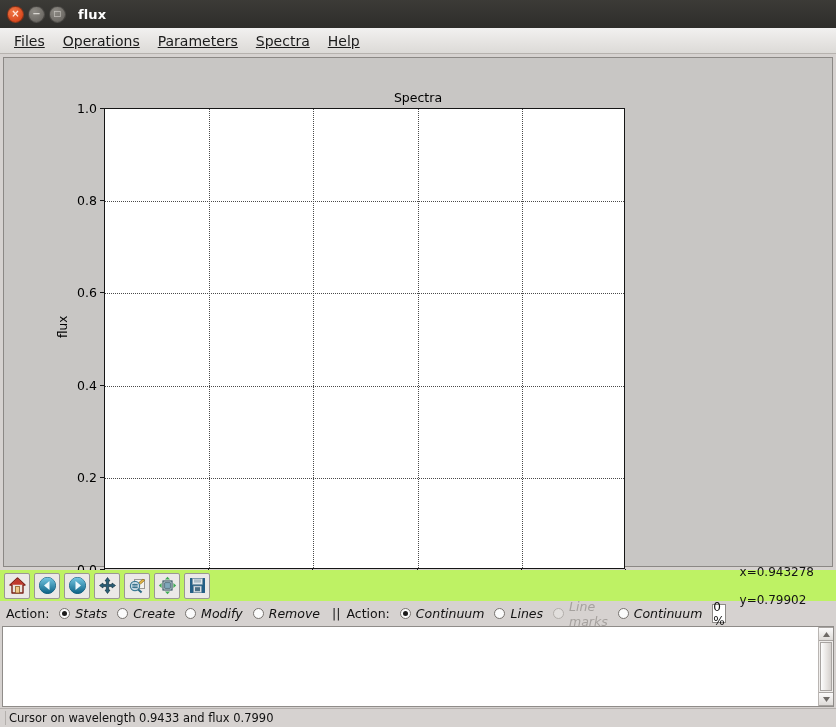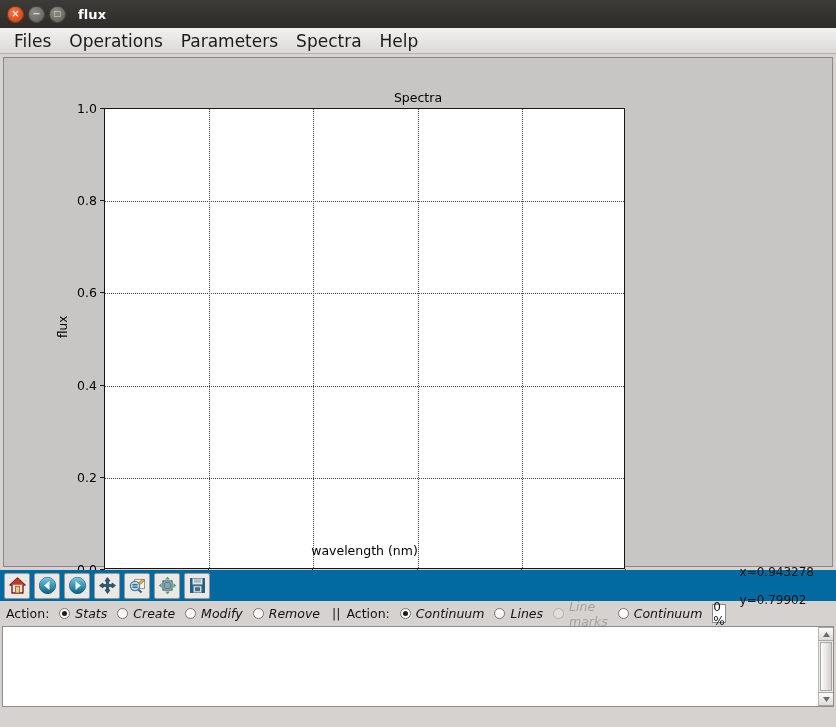--- a/index.html
+++ b/index.html
@@ -76,25 +76,26 @@
     position: absolute;
     left: 0; top: 28px;
     width: 836px; height: 26px;
     background: linear-gradient(to bottom, #f2f1f0 0%, #e7e5e3 50%, #dcdad7 100%);
     border-bottom: 1px solid #b6b2ae;
     display: flex;
     align-items: center;
     box-sizing: border-box;
   }
   .menu-item {
-    font-size: 17px;
+    font-size: 14px;
     color: #1b1b1b;
     padding: 3px 8px;
     margin-left: 2px;
     cursor: default;
+    text-decoration: underline;
   }
   .menu-item:first-child { margin-left: 6px; }
 
   
   .plot-panel {
     position: absolute;
     left: 3px; top: 57px;
     width: 830px; height: 510px;
     background: #c8c6c4;
     border: 1px solid #8b8885;
@@ -182,21 +183,21 @@
     text-align: center;
     font-size: 12.5px;
     color: #000;
   }
 
   
   .navbar {
     position: absolute;
     left: 0; top: 570px;
     width: 836px; height: 31px;
-    background: #0369a1;
+    background: #bef264;
     display: flex;
     align-items: center;
   }
   .tool-btn {
     width: 26px; height: 26px;
     margin-left: 4px;
     background: #ebe9e7;
     border: 1px solid #9a9794;
     border-radius: 2px;
     display: flex;
@@ -378,21 +379,20 @@
           <div class="grid-v" style="left: 208.4px;"></div>
           <div class="grid-v" style="left: 312.6px;"></div>
           <div class="grid-v" style="left: 416.8px;"></div>
           <div class="grid-h" style="top: 368.8px;"></div>
           <div class="grid-h" style="top: 276.6px;"></div>
           <div class="grid-h" style="top: 184.4px;"></div>
           <div class="grid-h" style="top: 92.2px;"></div>
         </div>
 
       <div class="ylabel">flux</div>
-      <div class="xlabel">wavelength (nm)</div>
 
       <div id="ytick-layer">
           <div class="ytick-label" style="top: 511px; right: 735px;">0.0</div>
           <div class="ytick-mark" style="left: 96px; top: 511px;"></div>
           <div class="ytick-label" style="top: 418.8px; right: 735px;">0.2</div>
           <div class="ytick-mark" style="left: 96px; top: 418.8px;"></div>
           <div class="ytick-label" style="top: 326.6px; right: 735px;">0.4</div>
           <div class="ytick-mark" style="left: 96px; top: 326.6px;"></div>
           <div class="ytick-label" style="top: 234.4px; right: 735px;">0.6</div>
           <div class="ytick-mark" style="left: 96px; top: 234.4px;"></div>
@@ -561,14 +561,17 @@
       </div>
       <div class="thumb"></div>
       <div class="arrow">
         <svg width="9" height="7" viewBox="0 0 9 7">
             <path d="M4.5 6 L1 1 L8 1 Z" fill="#6e6a66"></path>
           </svg>
       </div>
     </div>
   </div>
 
+  <div class="statusbar">
+    <span class="status-text">Cursor on wavelength 0.9433 and flux 0.7990</span>
+  </div>
 
 </div>
 
 </body></html>

